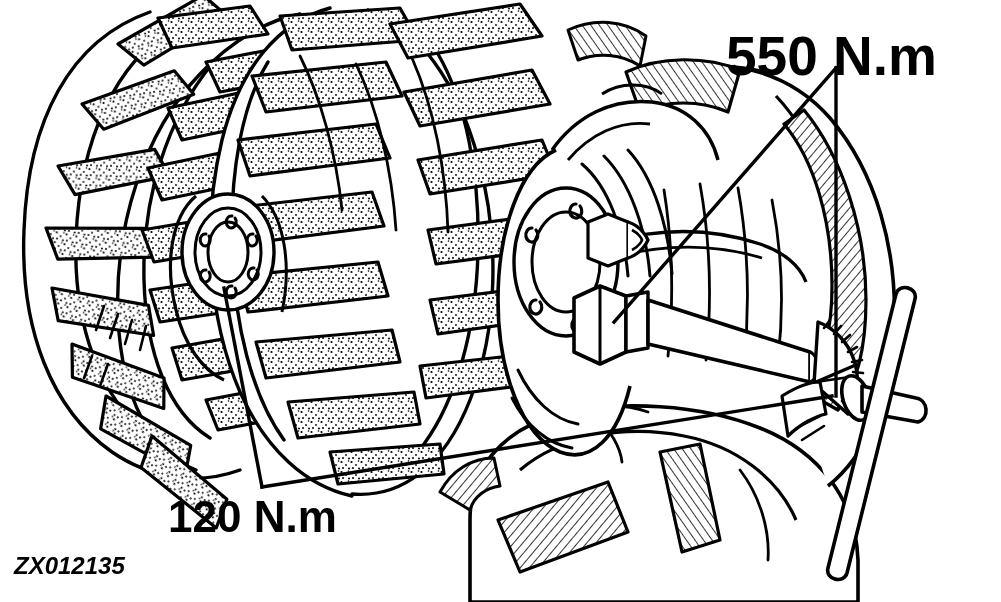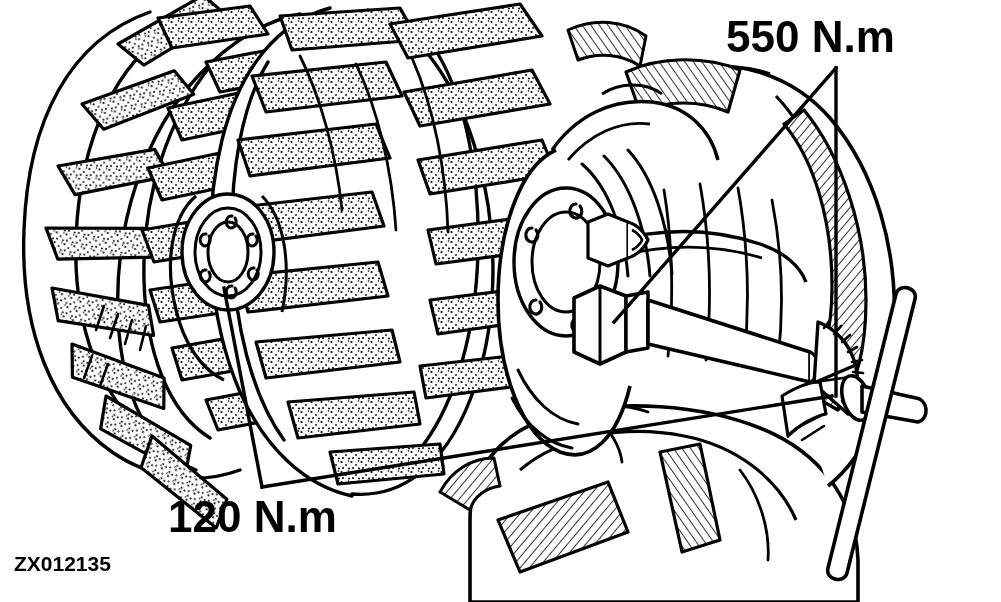--- a/index.html
+++ b/index.html
@@ -12,23 +12,23 @@
   #figure svg{display:block;position:absolute;top:0;left:0;}
   .label-text{
     position:absolute;
     font-family:"Liberation Sans", sans-serif;
     font-weight:bold;
     color:#000000;
     white-space:nowrap;
     letter-spacing:0px;
     user-select:none;
   }
-  #torque-label-550{ left:726px; top:12px; font-size:44px; }
+  #torque-label-550{ left:726px; top:24px; font-size:55px; }
   #torque-label-180{ left:168px; top:492px; font-size:44px; }
-  #figure-id{ left:14px; top:552px; font-size:21px; }
+  #figure-id{ left:14px; top:552px; font-size:24px;font-style:italic; }
 </style>
 </head>
 <body>
 
 <div id="figure">
 
   <svg width="1001" height="602" viewBox="0 0 1001 602" xmlns="http://www.w3.org/2000/svg">
     <defs>
       <pattern id="stipple" width="10" height="10" patternUnits="userSpaceOnUse">
         <rect width="10" height="10" fill="#fff"></rect>

